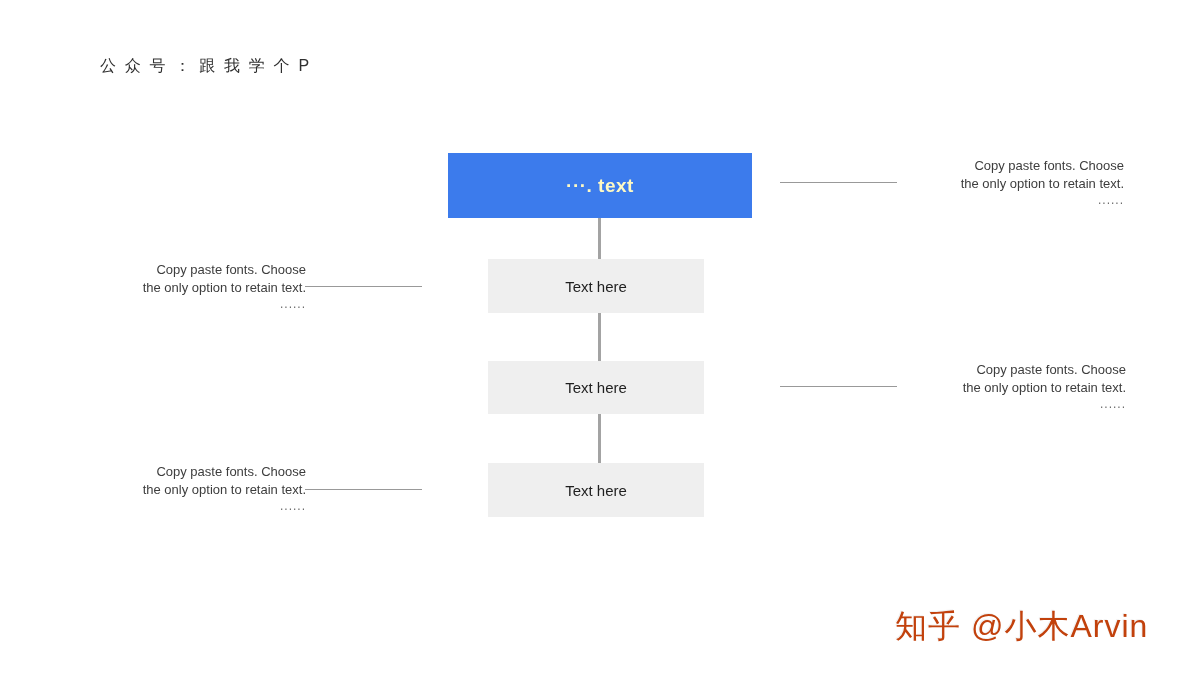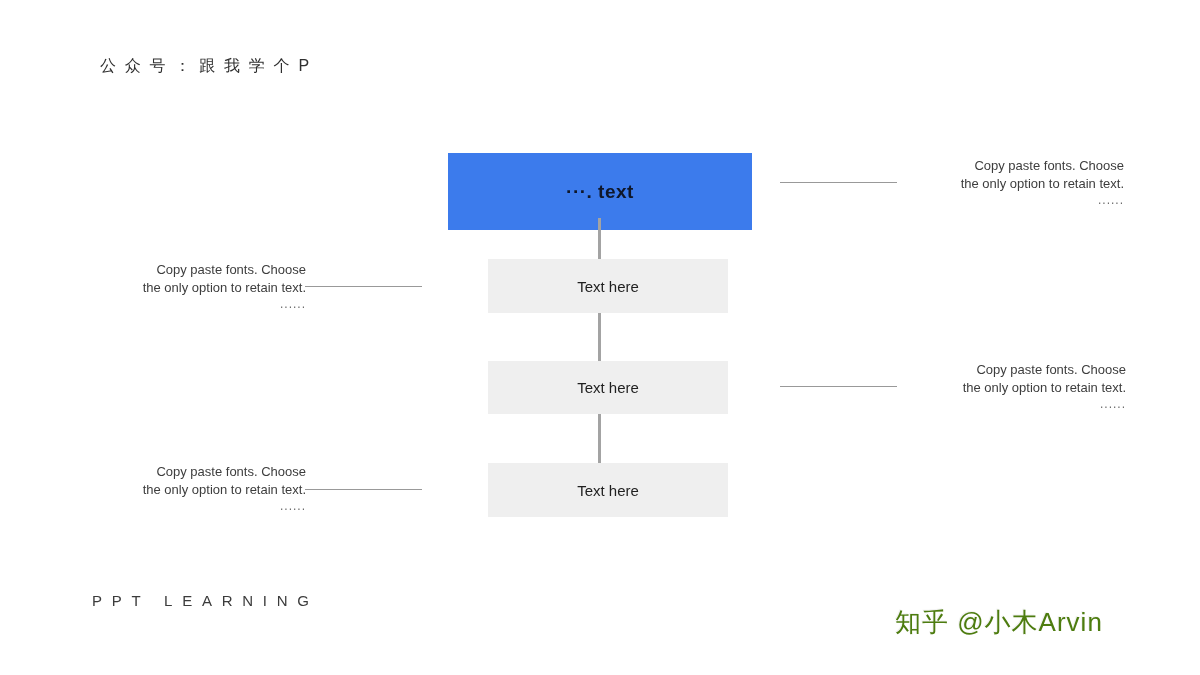--- a/index.html
+++ b/index.html
@@ -26,34 +26,34 @@
     color: #2f2f2f;
     white-space: nowrap;
   }
 
   
   .root-node {
     position: absolute;
     left: 448px;
     top: 153px;
     width: 304px;
-    height: 77px;
+    height: 65px;
     background: #3c7bec;
-    color: #0f172a;
+    color: #fef9c3;
     font-size: 19px;
     font-weight: bold;
     display: flex;
     align-items: center;
     justify-content: center;
     letter-spacing: 0.5px;
   }
   .flow-node {
     position: absolute;
     left: 488px;
-    width: 240px;
+    width: 216px;
     height: 54px;
     background: #efefef;
     color: #1f1f1f;
     font-size: 15px;
     font-weight: 500;
     display: flex;
     align-items: center;
     justify-content: center;
   }
   .node-1 { top: 259px; }
@@ -112,23 +112,23 @@
     letter-spacing: 0.65em;
     color: #3b3b3b;
     white-space: nowrap;
   }
 
   
   .watermark {
     position: absolute;
     left: 895px;
     top: 605px;
-    font-size: 26px;
+    font-size: 32px;
     letter-spacing: 1px;
-    color: #4d7c0f;
+    color: #c2410c;
     text-shadow: 1px 1px 0 #ffffff, -1px -1px 0 #f2f2f2;
     white-space: nowrap;
   }
 </style>
 </head>
 <body>
 
 <div class="slide">
 
   <div class="brand-top">公众号：跟我学个P</div>
@@ -165,17 +165,16 @@
     <div>the only option to retain text.</div>
     <div class="dots">......</div>
   </div>
 
   <div class="annotation ann-l2">
     <div>Copy paste fonts. Choose</div>
     <div>the only option to retain text.</div>
     <div class="dots">......</div>
   </div>
 
-  <div class="brand-bottom">PPT LEARNING</div>
 
   <div class="watermark">知乎 @小木Arvin</div>
 
 </div>
 
 </body></html>

